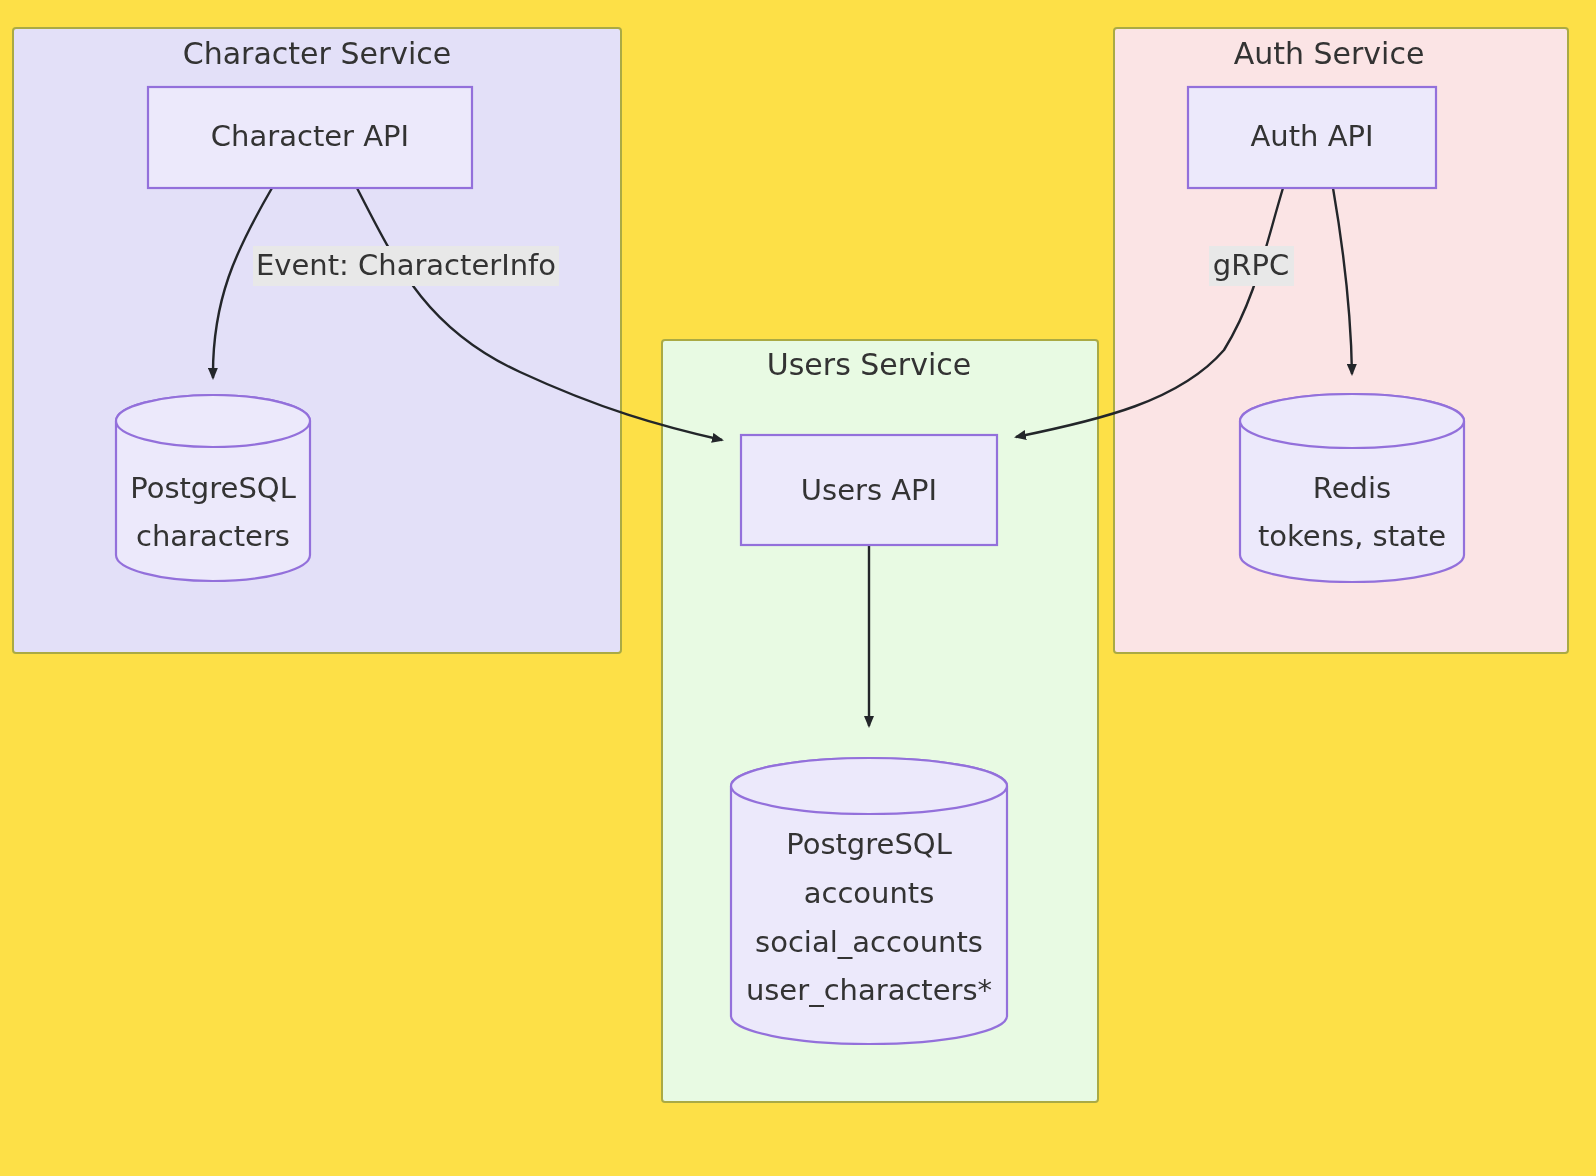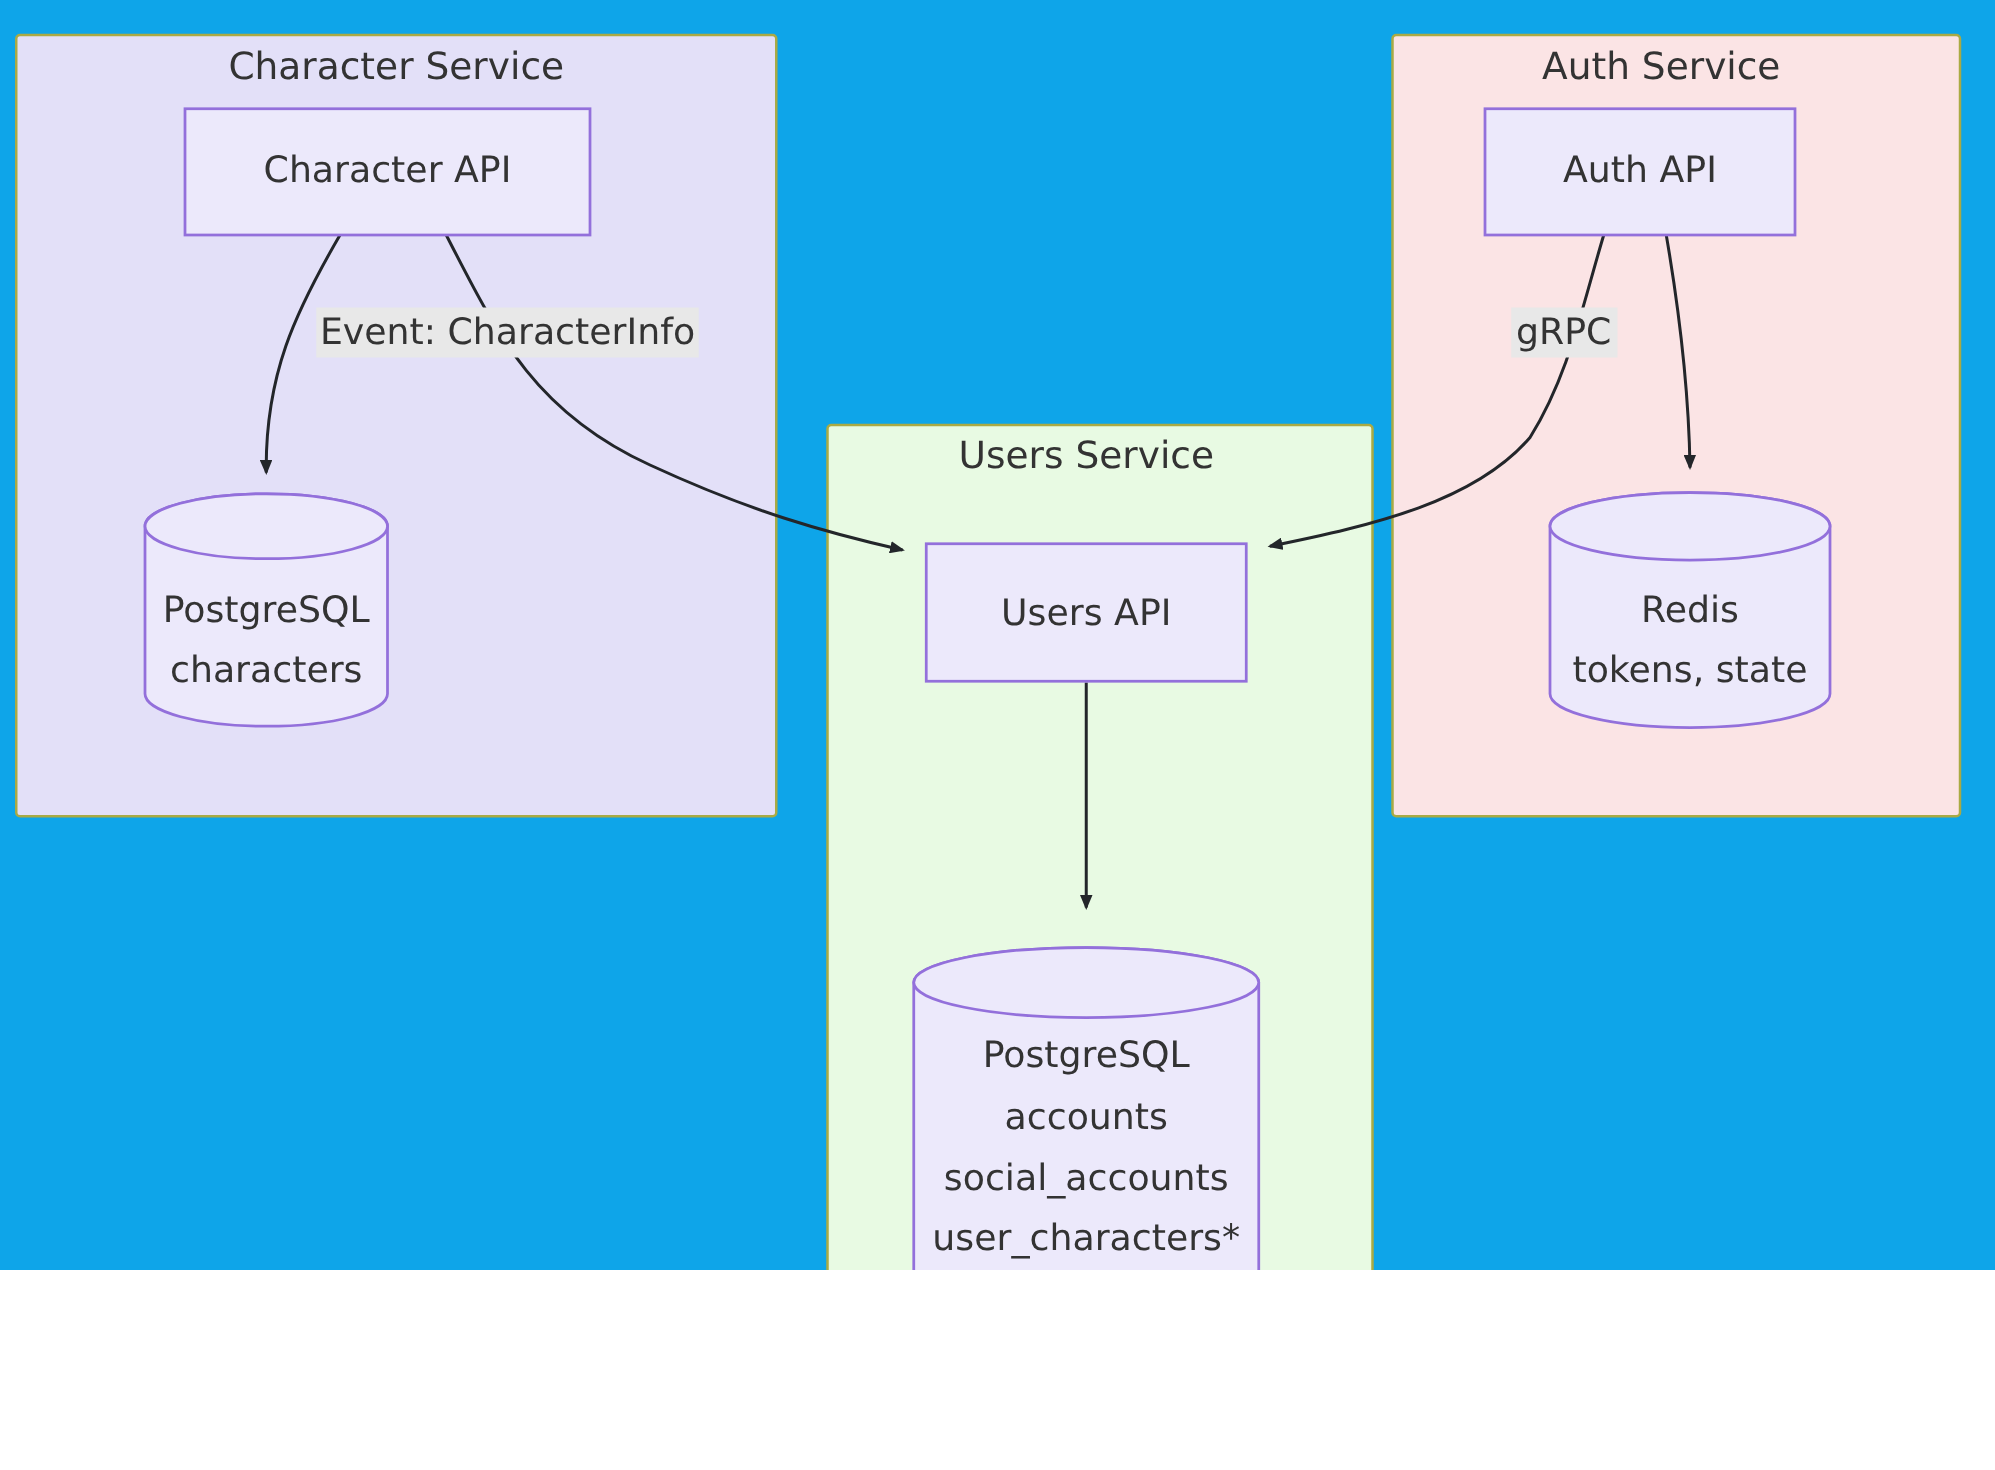--- a/index.html
+++ b/index.html
@@ -6,22 +6,22 @@
     margin: 0;
     padding: 0;
     background: #ffffff;
   }
   body {
     font-family: "DejaVu Sans", sans-serif;
   }
   #diagram-root {
     position: relative;
     width: 1596px;
-    height: 1016px;
-    background: #0ea5e9;
+    height: 1176px;
+    background: #fde047;
     overflow: hidden;
   }
   #diagram-svg {
     position: absolute;
     top: 0;
     left: 0;
     width: 1596px;
     height: 1176px;
   }
   .cluster-rect {

